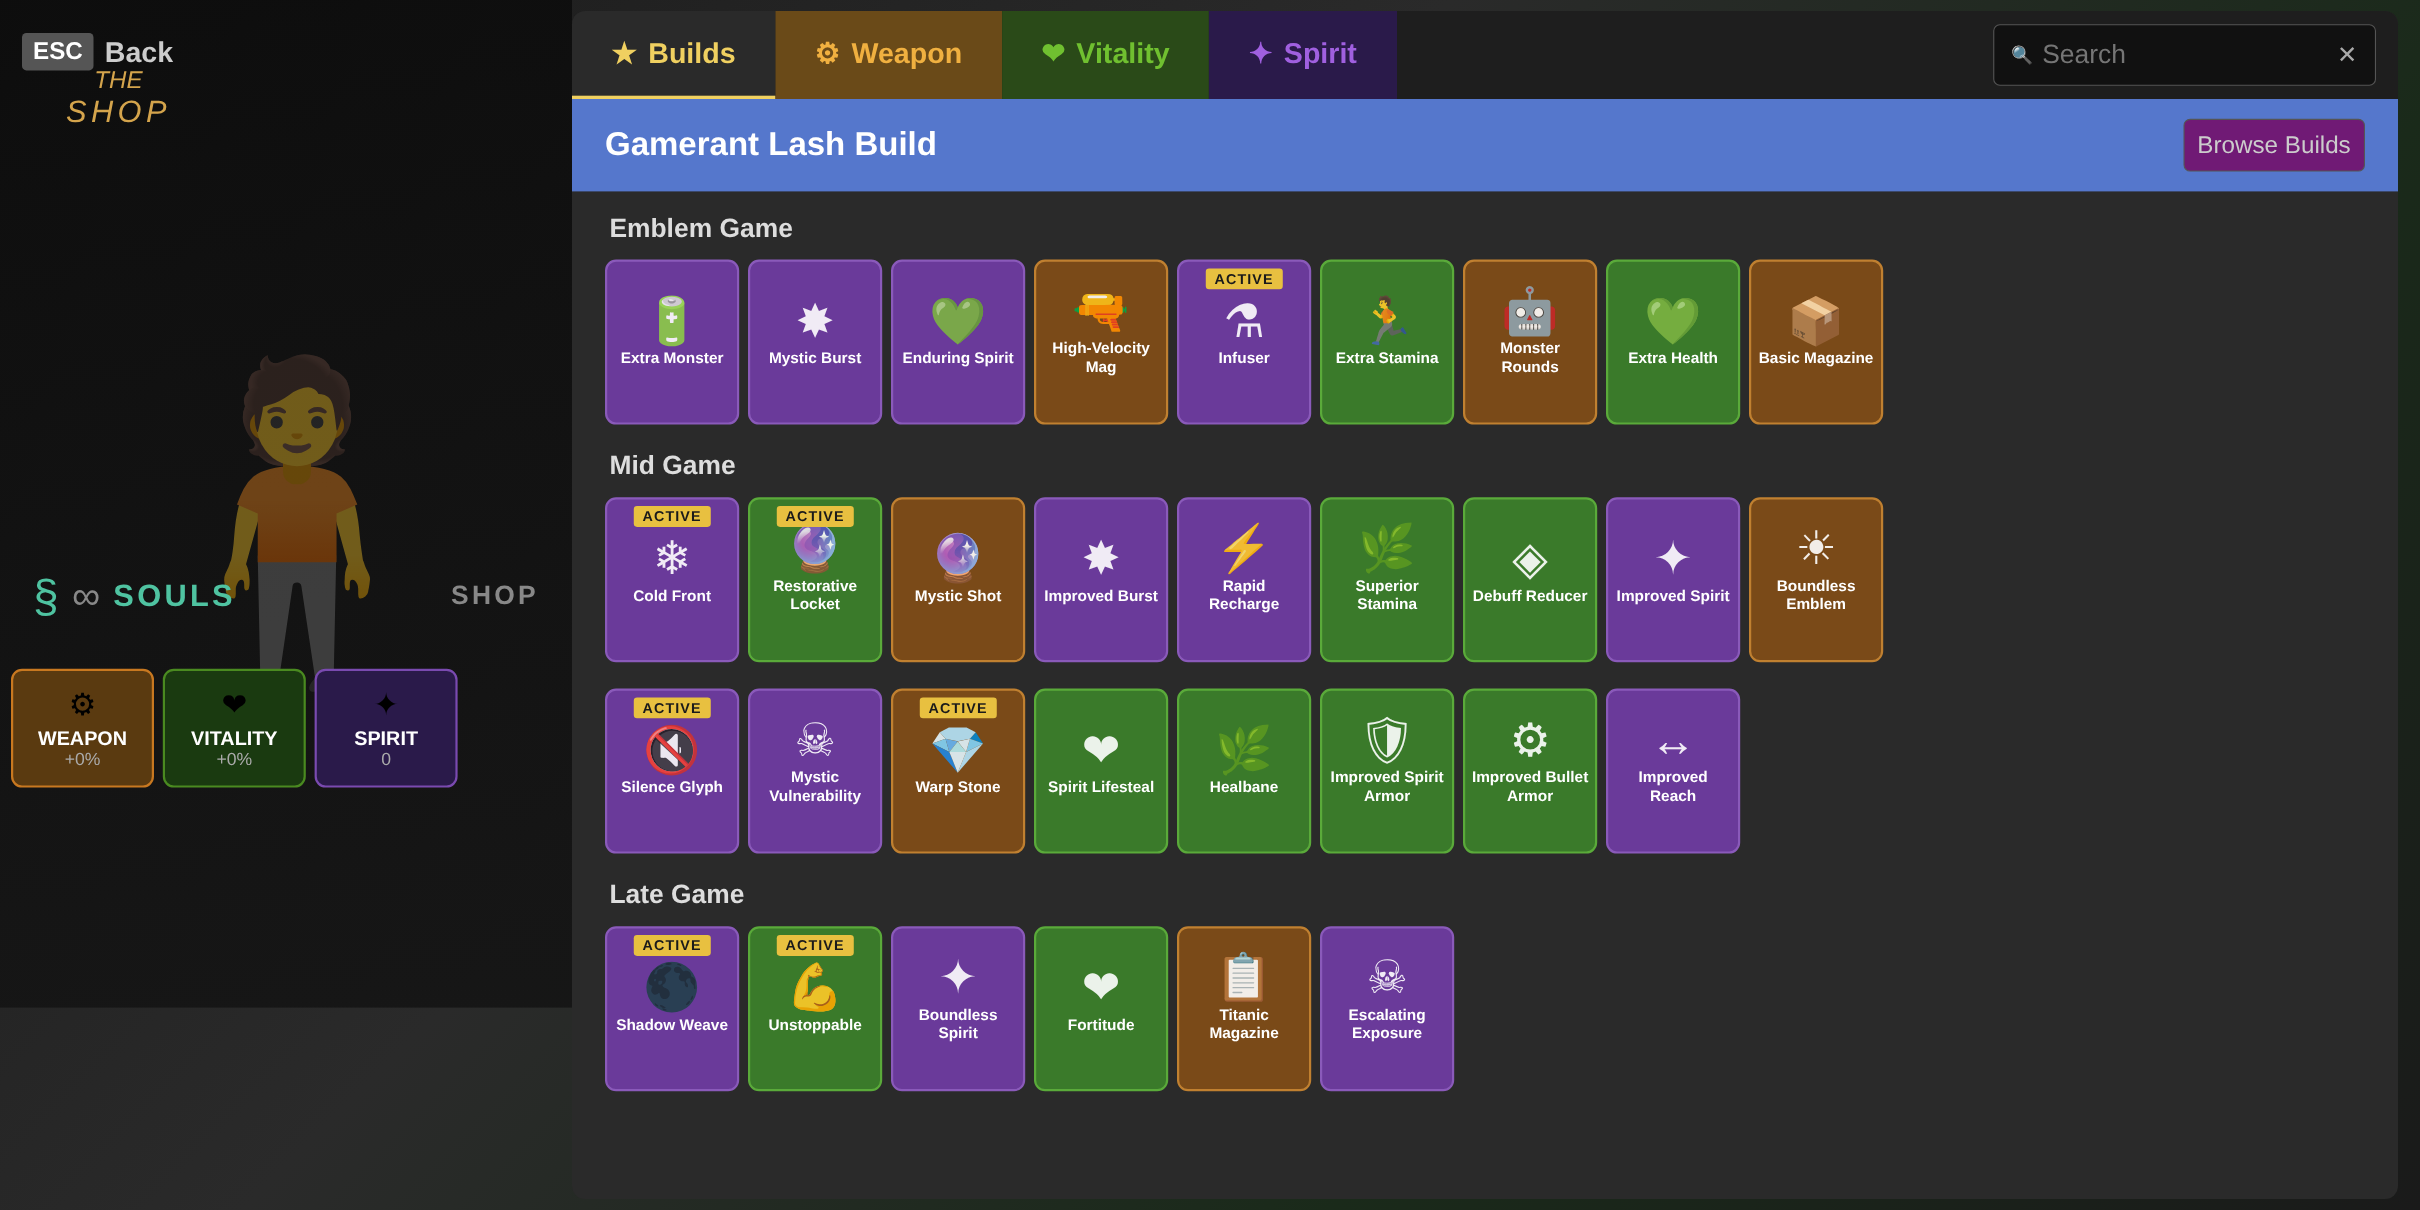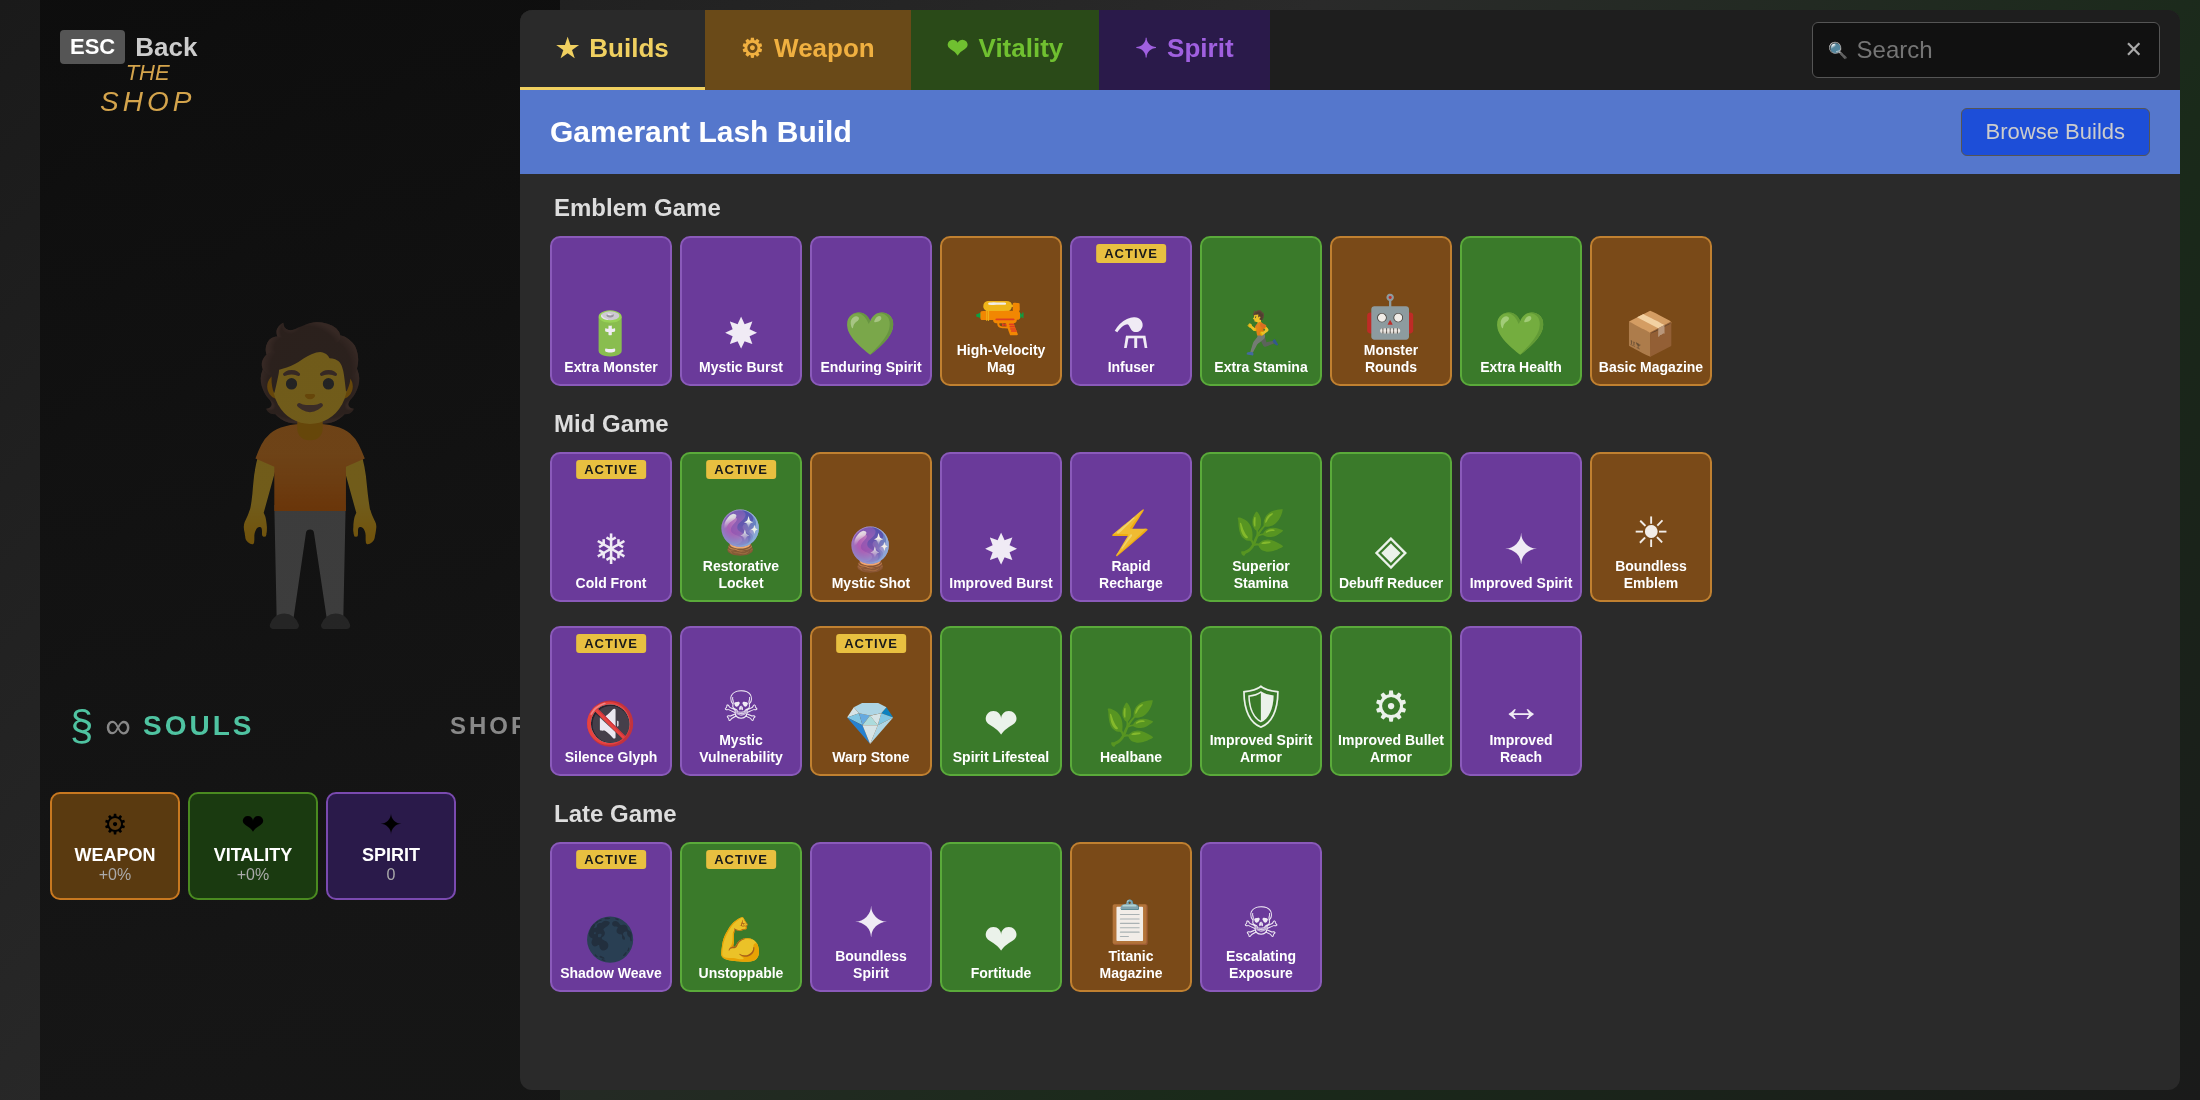--- a/index.html
+++ b/index.html
@@ -18,23 +18,22 @@
       inset: 0;
       background: linear-gradient(135deg, #1a1a1a 0%, #2a2a2a 40%, #1a2a1a 70%, #1a1a1a 100%);
     }
 
     
     .left-panel {
       position: absolute;
       left: 0;
       top: 0;
       width: 520px;
-      height: 1100px;
+      height: 916px;
       background: linear-gradient(180deg, rgba(10,10,10,0.8) 0%, rgba(20,20,20,0.9) 100%);
-      margin-left: 40px;
     }
 
     .esc-back {
       position: absolute;
       top: 30px;
       left: 20px;
       display: flex;
       align-items: center;
       gap: 10px;
     }
@@ -230,25 +229,25 @@
       justify-content: space-between;
     }
 
     .build-title {
       color: #fff;
       font-size: 30px;
       font-weight: bold;
     }
 
     .browse-builds-btn {
-      background: #1d4ed8;
+      background: #701a75;
       color: #ccc;
       border: 1px solid #555;
       border-radius: 6px;
-      padding: 10px 24px;
+      padding: 10px 12px;
       font-size: 22px;
       cursor: pointer;
     }
 
     
     .content-area {
       padding: 20px 30px;
       overflow-y: auto;
       height: calc(100% - 80px - 66px);
     }
@@ -273,22 +272,22 @@
     }
 
     
     .item-card {
       width: 122px;
       height: 150px;
       border-radius: 10px;
       display: flex;
       flex-direction: column;
       align-items: center;
-      justify-content: flex-end;
-      padding-bottom: 8px;
+      justify-content: center;
+      padding-bottom: 18px;
       position: relative;
       cursor: pointer;
       overflow: hidden;
     }
 
     .item-card.purple { background: #6a3a9a; border: 2px solid #8a5aba; }
     .item-card.green { background: #3a7a2a; border: 2px solid #5aaa3a; }
     .item-card.orange { background: #7a4a18; border: 2px solid #c08030; }
 
     .active-badge {

